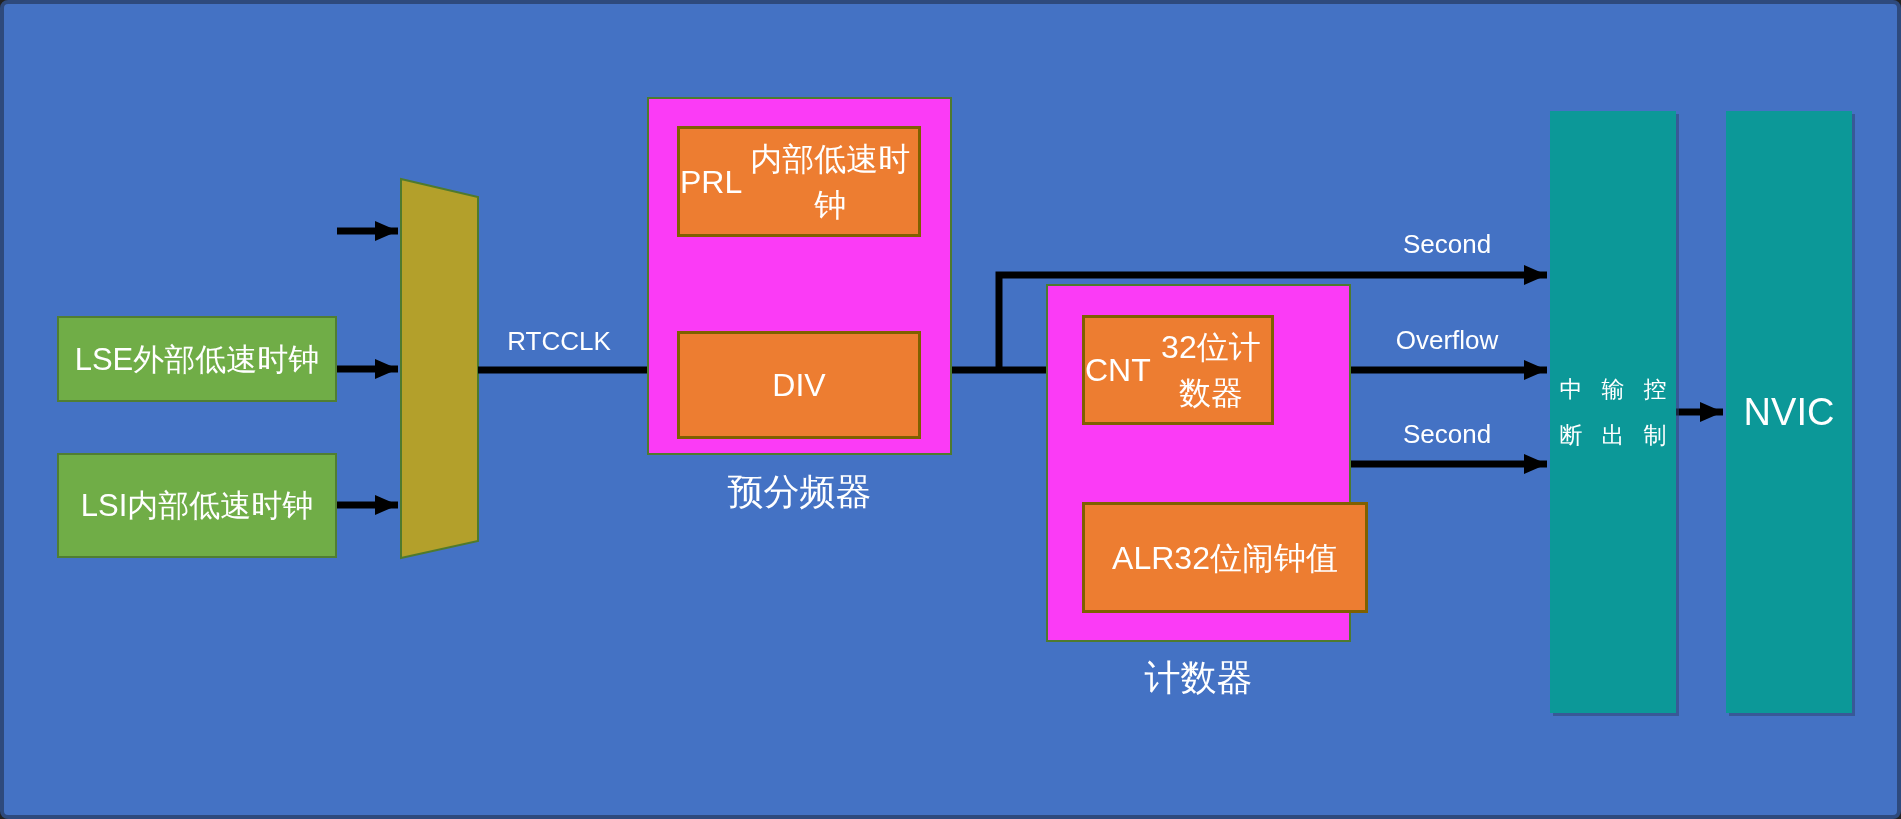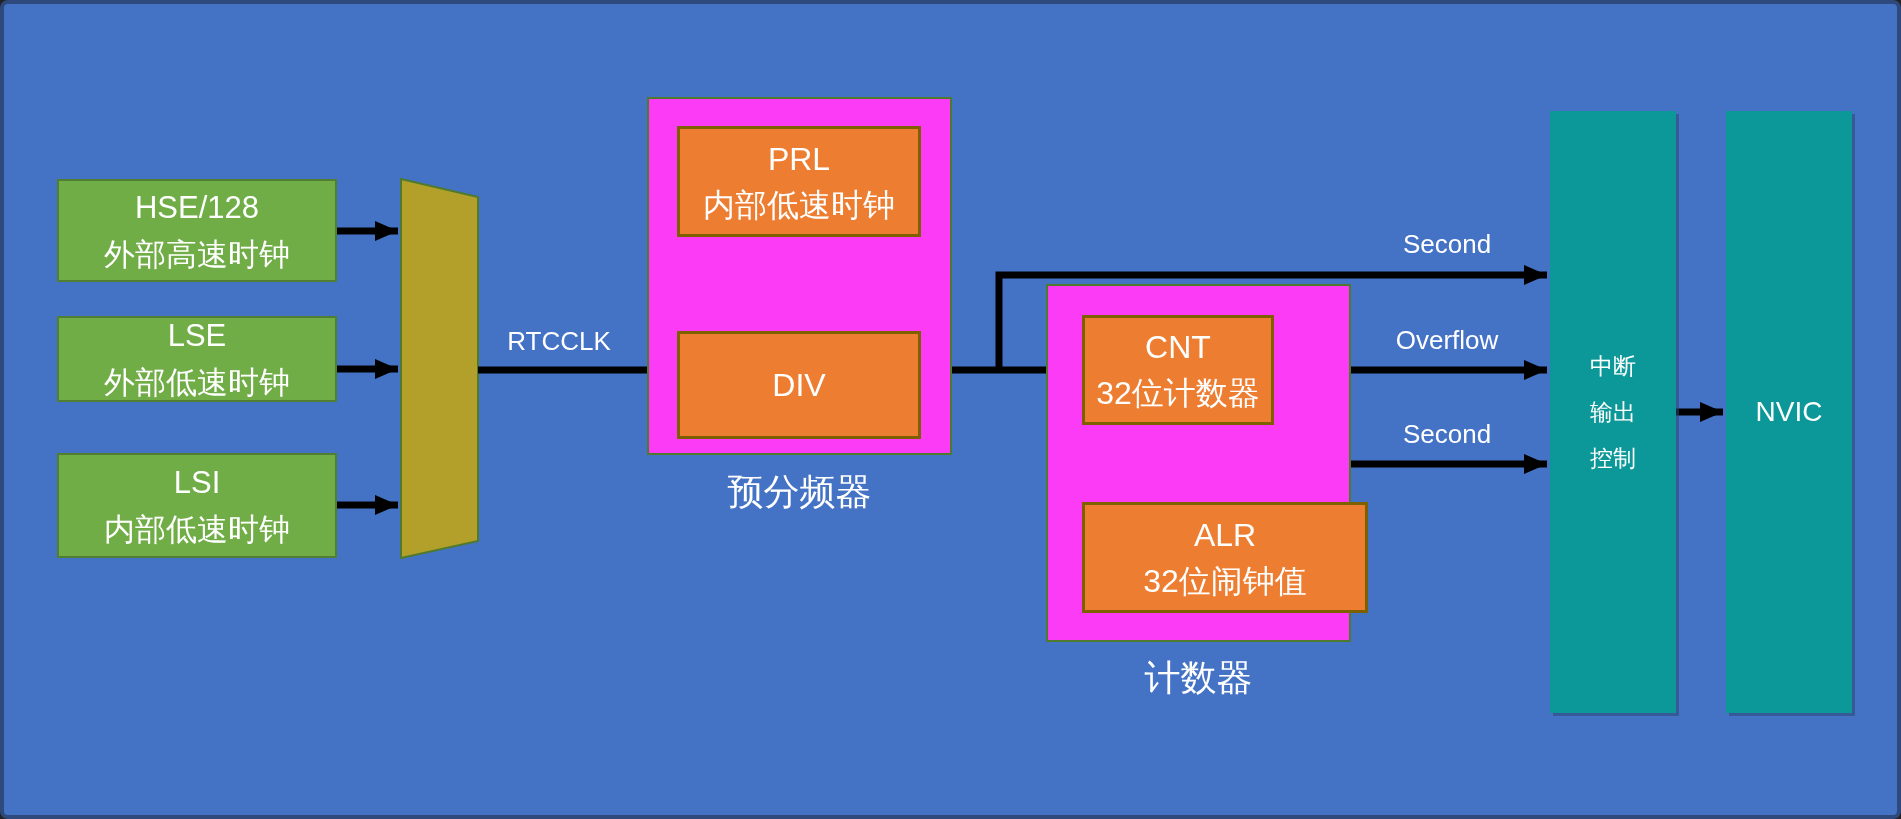--- a/index.html
+++ b/index.html
@@ -10,21 +10,21 @@
     background:var(--bg,#4472C4);
     border:4px solid var(--frame-border,#2E4A7D);
     border-radius:8px;
     overflow:hidden;
     font-family:"Liberation Sans","DejaVu Sans",sans-serif;
     color:var(--text,#fff);
   }
   .layer{position:absolute;left:0;top:0;width:1901px;height:819px;}
   .abs{position:absolute;}
   .box{
-    display:flex;flex-direction:column;justify-content:center;align-items:center;
+    display:flex;flex-direction:row;justify-content:center;align-items:center;
     text-align:center;color:var(--text,#fff);
   }
   .source{
     background:var(--source-fill,#70AD47);
     border:2px solid var(--source-border,#507E32);
     font-size:31px;line-height:47px;
   }
   .group{
     background:var(--group-fill,#FB3BF6);
     border:2px solid var(--group-border,#4E7A2E);
@@ -39,21 +39,21 @@
     font-size:23px;line-height:46px;
     box-shadow:3px 3px 0 rgba(47,70,115,.55);
   }
   .caption{
     text-align:center;font-size:36px;line-height:40px;
   }
   .floatlabel{
     position:absolute;transform:translate(-50%,-50%);
     font-size:26px;white-space:nowrap;
   }
-  .nvic-label{font-size:28px;}
+  .nvic-label{font-size:38px;}
 </style>
 </head>
 <body>
 
 <div class="frame">
 
   <svg class="layer" viewBox="0 0 1901 819">
     <defs>
       <marker id="ah" markerUnits="userSpaceOnUse" markerWidth="26" markerHeight="24" refX="23" refY="11" orient="auto">
         <path d="M0,1 L23,11 L0,21 Z" style="fill:var(--connector,#000)"></path>
@@ -75,24 +75,20 @@
     <line x1="1321" y1="366" x2="1543" y2="366" style="stroke:var(--connector,#000);stroke-width:7" marker-end="url(#ah)"></line>
 
     <line x1="1215" y1="460" x2="1543" y2="460" style="stroke:var(--connector,#000);stroke-width:7" marker-end="url(#ah)"></line>
 
     <line x1="1672" y1="408" x2="1719" y2="408" style="stroke:var(--connector,#000);stroke-width:7" marker-end="url(#ah)"></line>
 
     <polygon points="795,234 826,258 811,258 811,286 826,286 795,310 764,286 779,286 779,258 764,258" style="fill:var(--exchange-fill,#B08D10);stroke:var(--exchange-border,#7F6000);stroke-width:2"></polygon>
     <polygon points="1199,422 1230,446 1215,446 1215,473 1230,473 1199,497 1168,473 1183,473 1183,446 1168,446" style="fill:var(--exchange-fill,#B08D10);stroke:var(--exchange-border,#7F6000);stroke-width:2"></polygon>
   </svg>
 
-  <div class="abs box source" style="left:53px;top:175px;width:280px;height:103px">
-    <div>HSE/128</div>
-    <div>外部高速时钟</div>
-  </div>
   <div class="abs box source" style="left:53px;top:312px;width:280px;height:86px">
     <div>LSE</div>
     <div>外部低速时钟</div>
   </div>
   <div class="abs box source" style="left:53px;top:449px;width:280px;height:105px">
     <div>LSI</div>
     <div>内部低速时钟</div>
   </div>
 
   <div class="abs group" style="left:643px;top:93px;width:305px;height:358px"></div>

